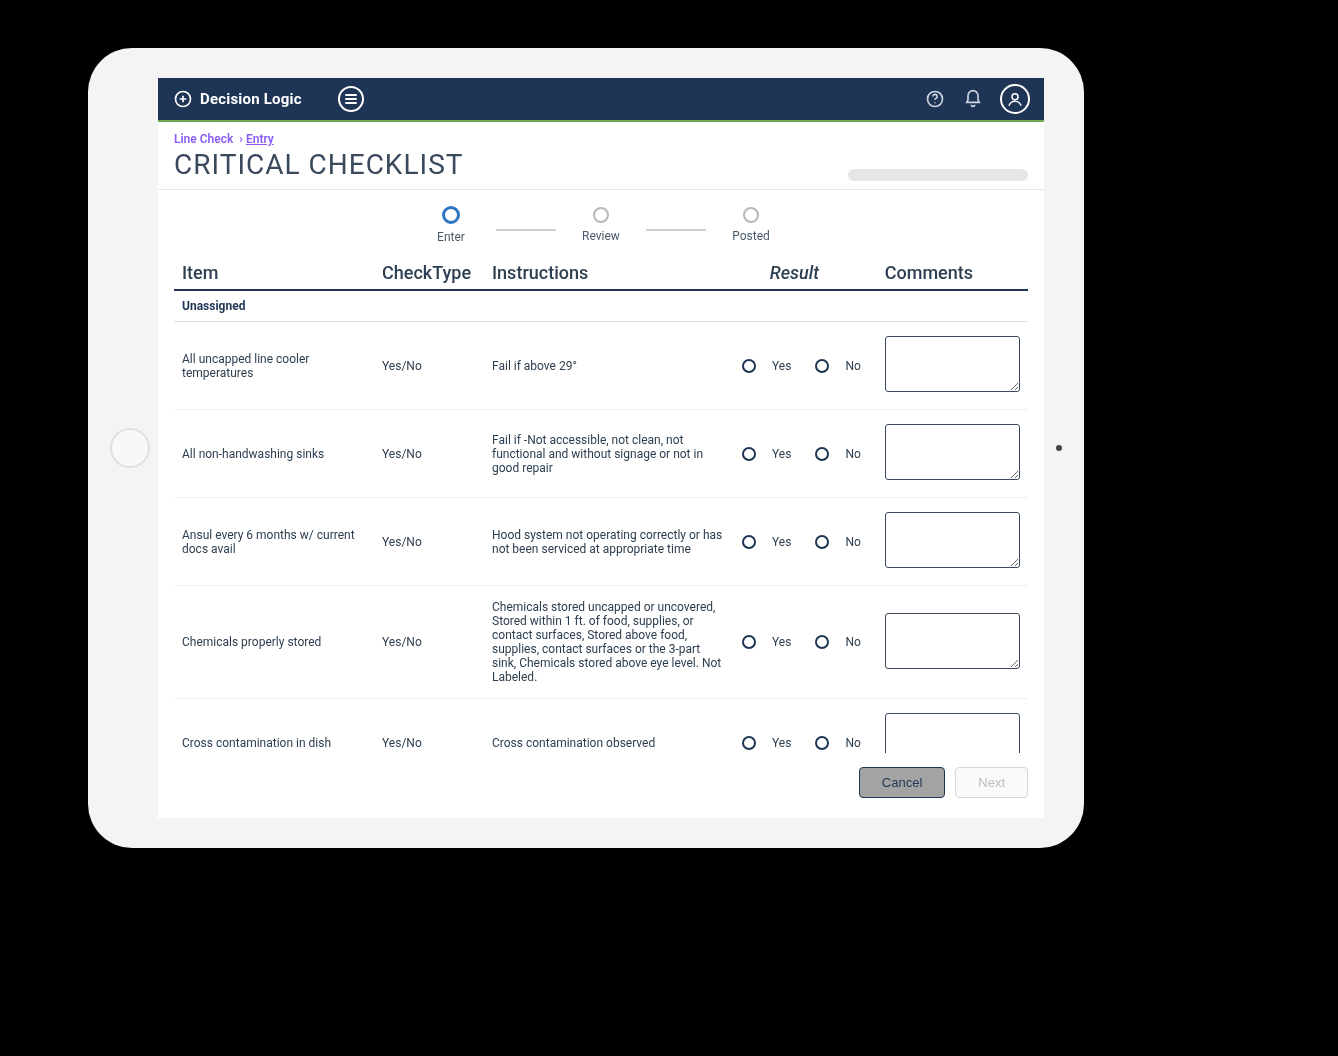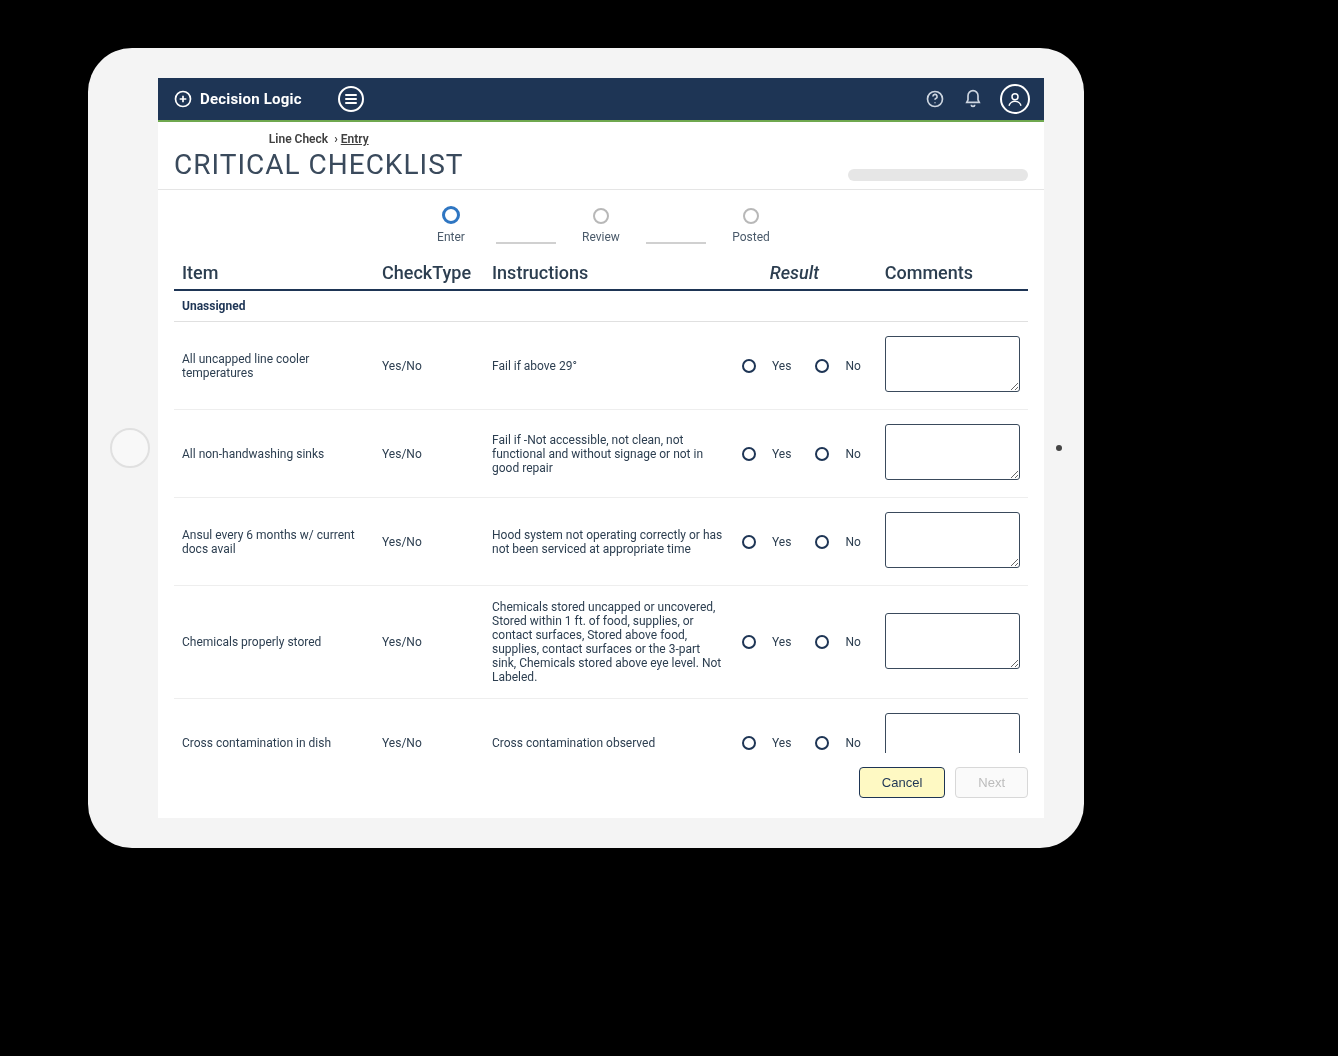--- a/index.html
+++ b/index.html
@@ -110,23 +110,22 @@
   }
   .subheader {
     padding: 10px 16px 8px 16px;
     border-bottom: 1px solid #e5e5e5;
     display: flex;
     align-items: flex-end;
     justify-content: space-between;
   }
   .breadcrumb {
     font-size: 12px;
-    color: #404040;
+    color: #8b5cf6;
     font-weight: 600;
-    text-align: center;
   }
   .breadcrumb .crumb-link { text-decoration: underline; cursor: pointer; }
   .page-title {
     font-size: 28px;
     font-weight: 400;
     letter-spacing: 1px;
     color: #3a4a5c;
     margin-top: 2px;
   }
   .title-placeholder {
@@ -163,21 +162,21 @@
     font-size: 12px;
     color: #4a5a6a;
     margin-top: 6px;
   }
   .step-connector {
     height: 2px;
     background: #d0d0d0;
     width: 60px;
     margin-top: 9px;
   }
-  .stepper-row { display: flex; align-items: flex-end; }
+  .stepper-row { display: flex; align-items: center; }
   .table-wrap {
     flex: 1;
     overflow: auto;
     padding: 0 16px;
   }
   table.checklist {
     width: 100%;
     border-collapse: collapse;
     font-size: 12px;
     color: #2c3e50;
@@ -235,21 +234,21 @@
     padding: 14px 16px 20px 16px;
     display: flex;
     justify-content: flex-end;
     gap: 10px;
   }
   .btn {
     padding: 7px 22px;
     font-size: 13px;
     border-radius: 4px;
     border: 1px solid #1e3555;
-    background: #fef9c3;
+    background: #a3a3a3;
     color: #1e3555;
     cursor: pointer;
   }
   .btn.disabled {
     border-color: #d8d8d8;
     color: #bcbcbc;
     background: #fafafa;
     cursor: default;
     text-align: center;
   }

